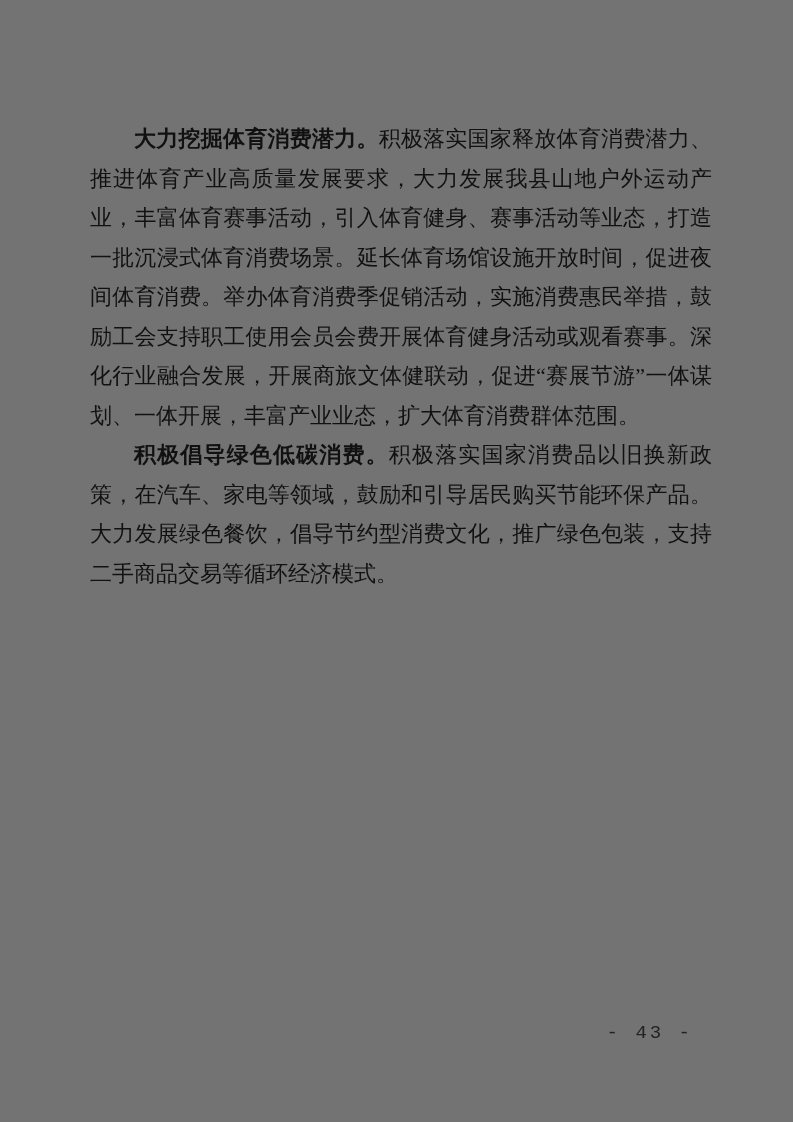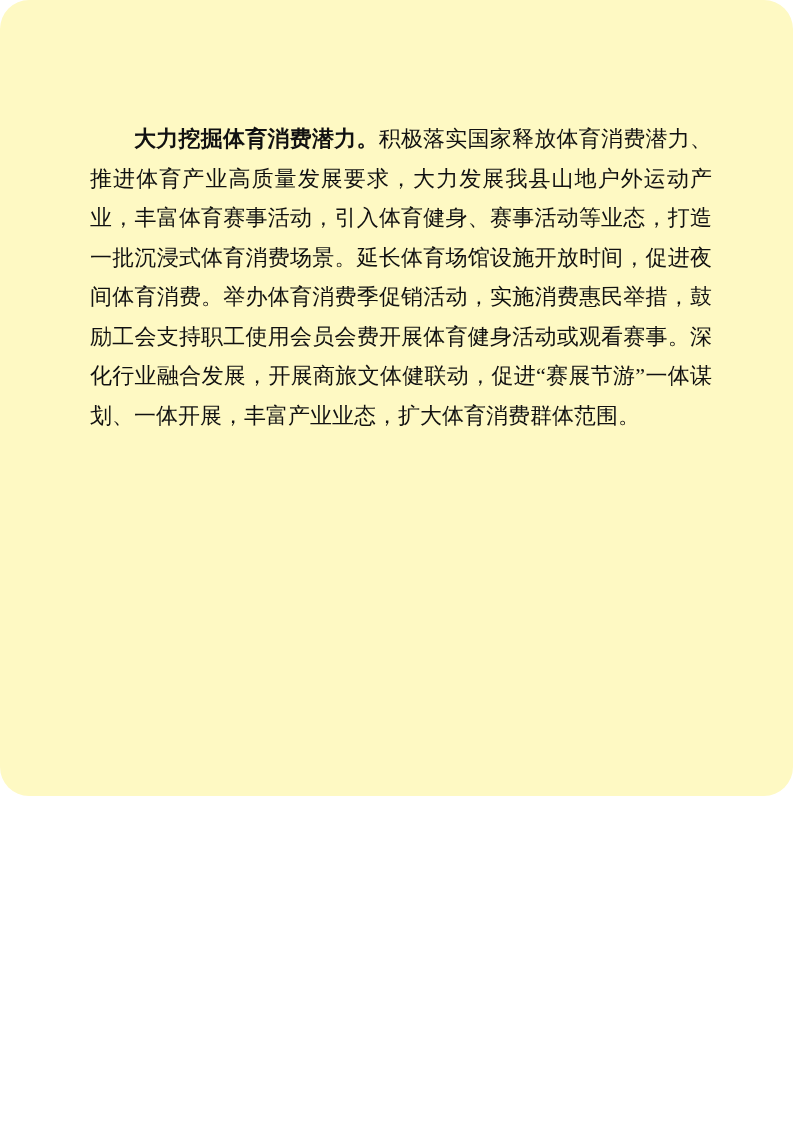--- a/index.html
+++ b/index.html
@@ -3,26 +3,25 @@
 <meta charset="utf-8">
 <style>
   html, body {
     margin: 0;
     padding: 0;
     background: #ffffff;
   }
   .page {
     position: relative;
     width: 793px;
-    height: 796px;
-    background: #fef9c3;
+    height: 1122px;
+    background: #737373;
     color: #111111;
     font-family: "Liberation Serif", serif;
     overflow: hidden;
-    border-radius: 29px;
   }
   .content {
     position: absolute;
     left: 90px;
     top: 119px;
     width: 622px;
     font-size: 22px;
     line-height: 39.5px;
     text-align: justify;
     text-justify: inter-ideograph;
@@ -45,15 +44,16 @@
     color: #222222;
     font-family: Liberation Mono, monospace;
   }
 </style>
 </head>
 <body>
 
 <div class="page">
   <div class="content">
     <p class="para"><span class="lead">大力挖掘体育消费潜力。</span><span>积极落实国家释放体育消费潜力、推进体育产业高质量发展要求，大力发展我县山地户外运动产业，丰富体育赛事活动，引入体育健身、赛事活动等业态，打造一批沉浸式体育消费场景。延长体育场馆设施开放时间，促进夜间体育消费。举办体育消费季促销活动，实施消费惠民举措，鼓励工会支持职工使用会员会费开展体育健身活动或观看赛事。深化行业融合发展，开展商旅文体健联动，促进“赛展节游”一体谋划、一体开展，丰富产业业态，扩大体育消费群体范围。</span></p>
+    <p class="para"><span class="lead">积极倡导绿色低碳消费。</span><span>积极落实国家消费品以旧换新政策，在汽车、家电等领域，鼓励和引导居民购买节能环保产品。大力发展绿色餐饮，倡导节约型消费文化，推广绿色包装，支持二手商品交易等循环经济模式。</span></p>
   </div>
   <div class="page-number">- 43 -</div>
 </div>
 
 </body></html>

